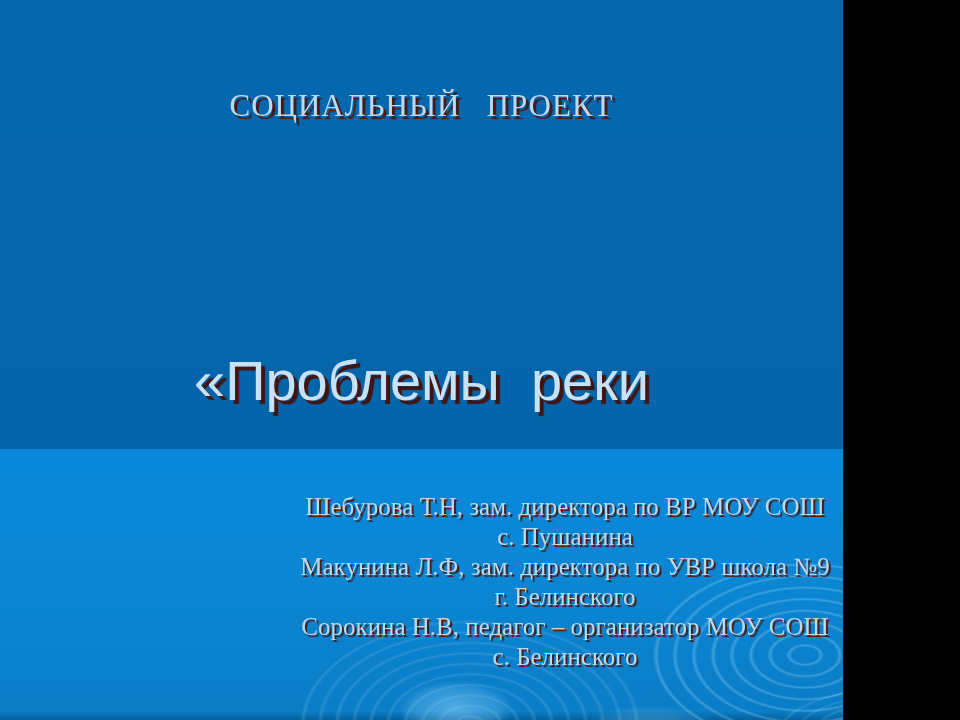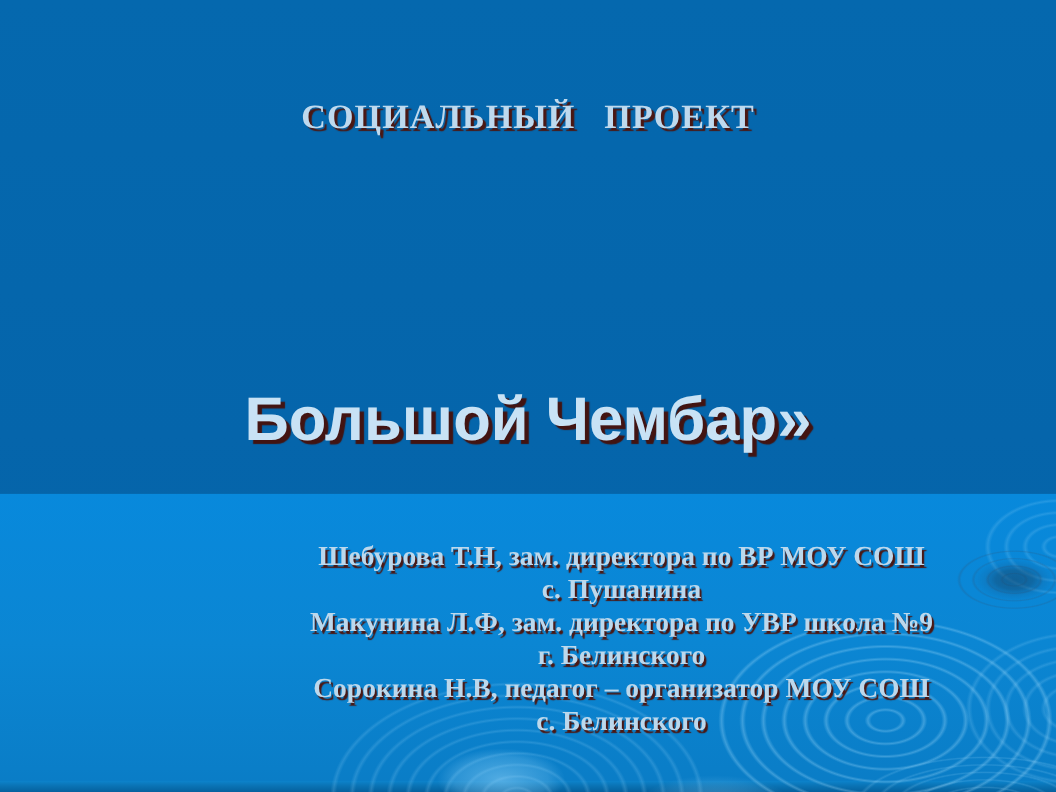--- a/index.html
+++ b/index.html
@@ -6,25 +6,24 @@
     margin: 0;
     padding: 0;
     width: 960px;
     height: 720px;
     overflow: hidden;
     background: #000;
     font-family: "Liberation Serif", serif;
   }
   .slide {
     position: relative;
-    width: 960px;
+    width: 843px;
     height: 720px;
     background: linear-gradient(180deg, #0568ae 0%, #0565ab 55%, #0463a5 100%);
     overflow: hidden;
-    font-weight: bold;
   }
   
   .subtitle {
     position: absolute;
     top: 88px;
     left: 0;
     width: 100%;
     text-align: center;
     font-family: "Liberation Serif", serif;
     font-size: 31px;
@@ -133,20 +132,21 @@
   }
 </style>
 </head>
 <body>
 
 <div class="slide">
 
   <div class="subtitle">СОЦИАЛЬНЫЙ   ПРОЕКТ</div>
 
   <div class="main-title">
+    <div>«Проблемы  реки</div>
     <div>Большой Чембар»</div>
   </div>
 
   <div class="band">
 
     <div class="ripple rip-rings rip-right"></div>
     <div class="ripple rip-rings-faint rip-edge"></div>
     <div class="ripple rip-rings-faint rip-center"></div>
     <div class="ripple rip-blob"></div>
     <div class="ripple rip-blob2"></div>

